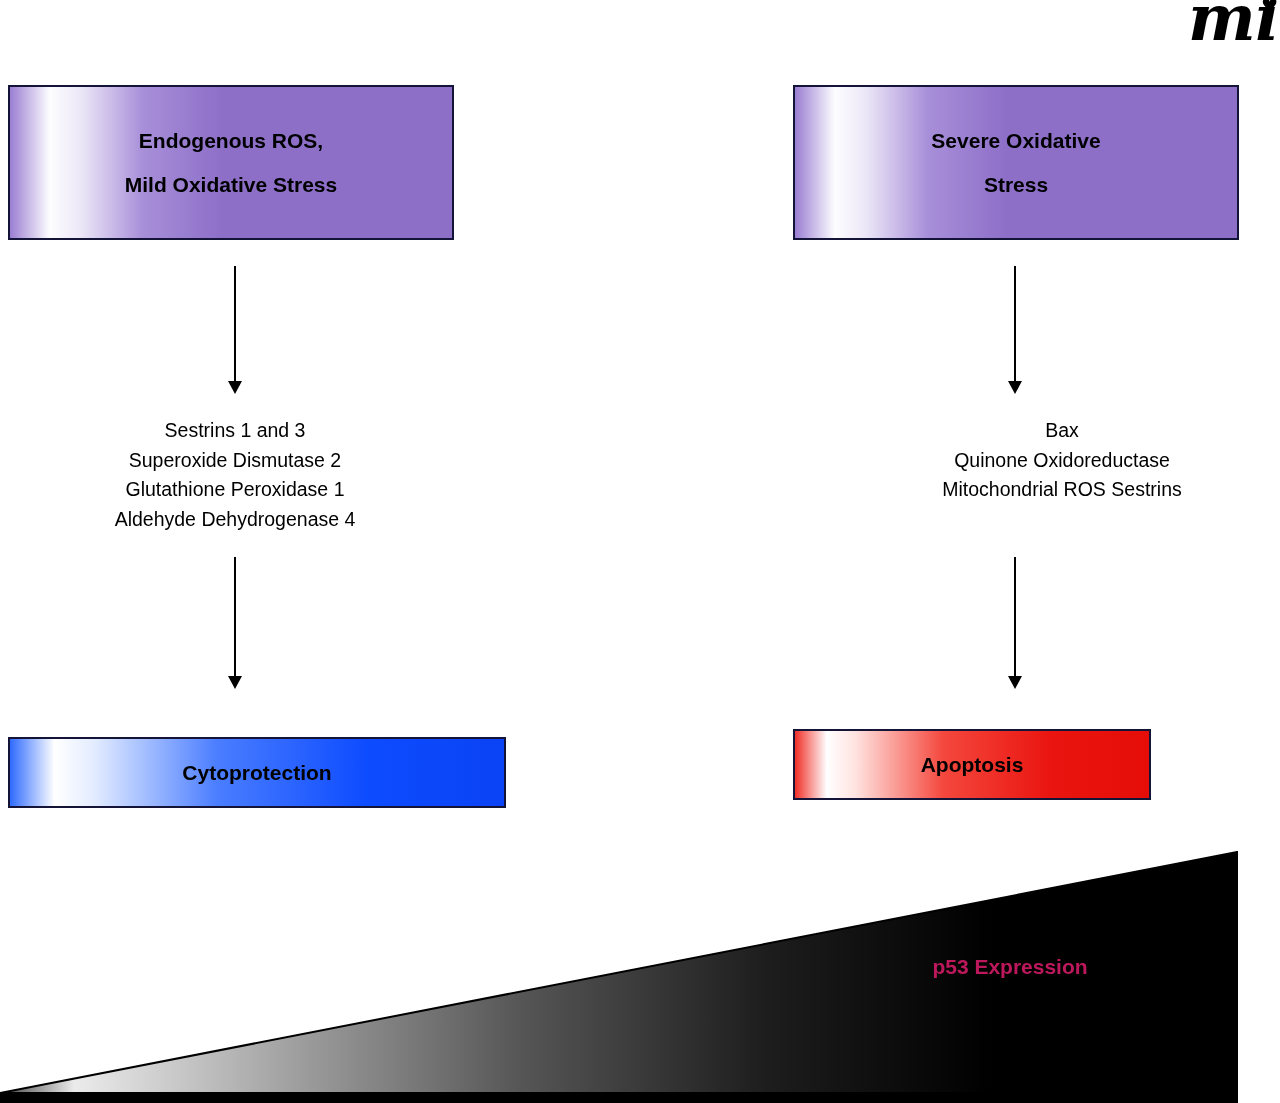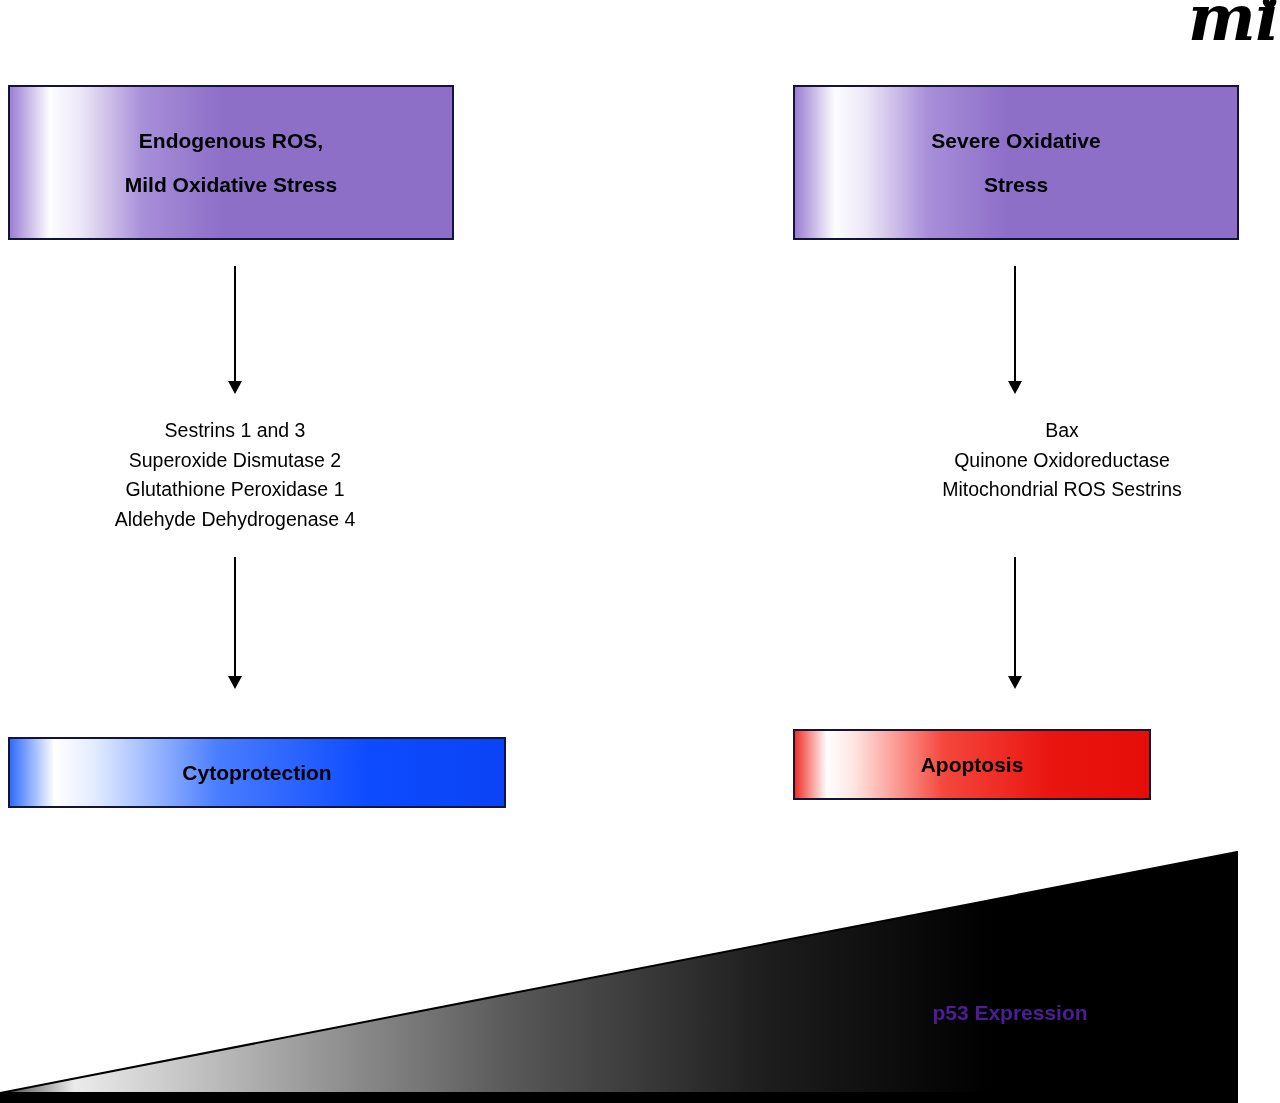--- a/index.html
+++ b/index.html
@@ -114,24 +114,24 @@
   .wedge {
     position: absolute;
     left: 0;
     top: 851px;
     width: 1238px;
     height: 243px;
   }
   .wedge-label {
     position: absolute;
     left: 820px;
-    top: 1001px;
+    top: 955px;
     width: 380px;
     text-align: center;
-    color: #4c1d95;
+    color: #be185d;
     font-weight: bold;
     font-size: 21px;
   }
   .baseline-bar {
     position: absolute;
     left: 0;
     top: 1094px;
     width: 1238px;
     height: 9px;
     background: #000;

